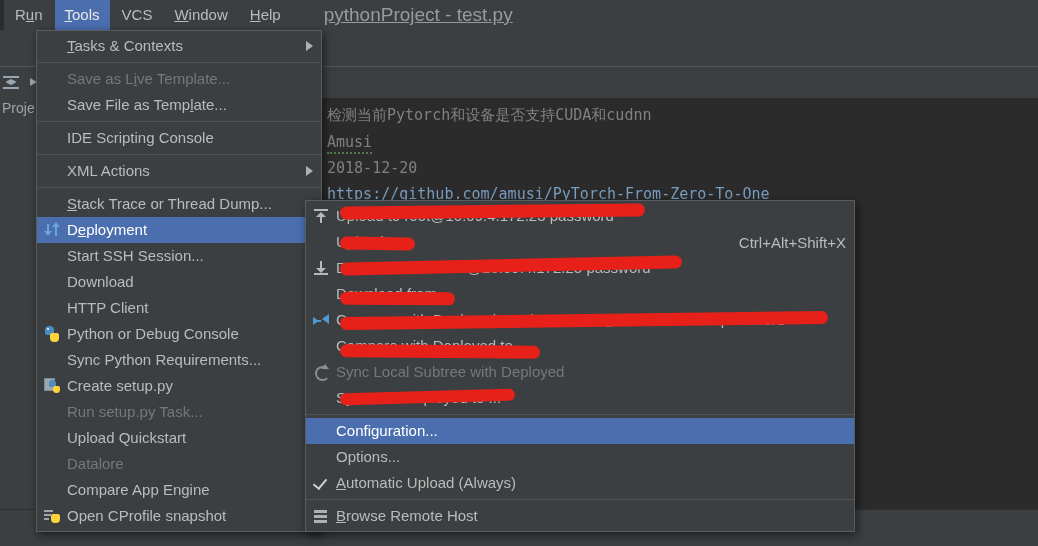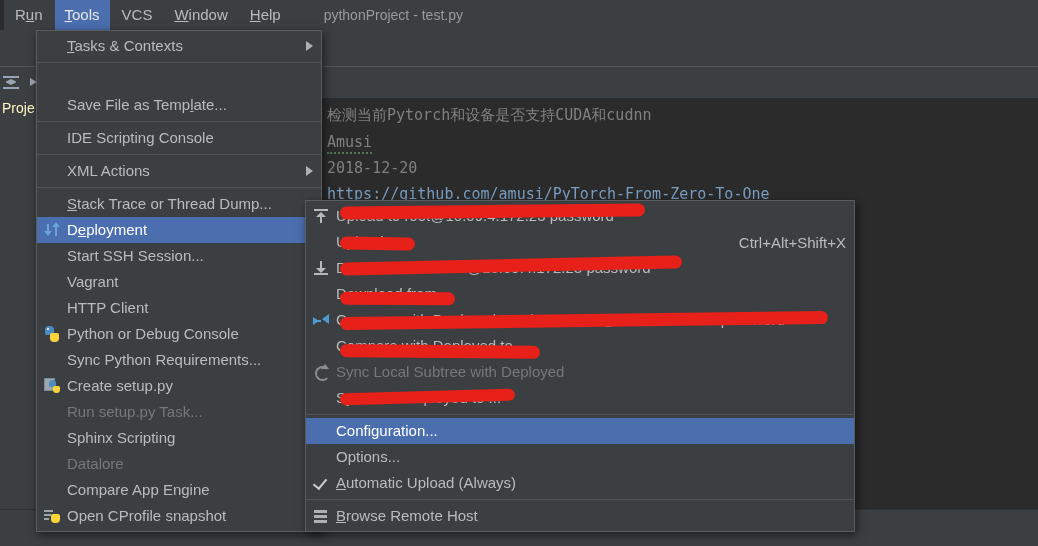--- a/index.html
+++ b/index.html
@@ -33,24 +33,25 @@
     margin: 0 1px;
     white-space: nowrap;
     line-height: 19px;
   }
   .mb-item.active {
     background: #4b6eaf;
     color: #e8e8e8;
   }
   .mb-item .mn { text-decoration: underline; }
   #project-title {
-    font-size: 14px;
+    font-size: 19px;
     color: #9a9a9a;
     margin-left: 32px;
     white-space: nowrap;
+    text-decoration: underline;
   }
 
   
   .toolbar-strip {
     position: absolute;
     background: #3c3f41;
     border-bottom: 1px solid #2f3133;
   }
   #toolbar-1 { left: 0; top: 30px; width: 1038px; height: 36px; }
   #toolbar-2 { left: 0; top: 66px; width: 1038px; height: 32px; border-top: 1px solid #515658; }
@@ -80,21 +81,21 @@
     position: absolute; left: 0px; top: 5px; width: 0; height: 0;
     border-top: 4px solid transparent; border-bottom: 4px solid transparent;
     border-left: 7px solid #a9b7c6;
   }
 
   
   #proj-tab {
     position: absolute;
     left: 2px; top: 100px;
     font-size: 14px;
-    color: #fef9c3;
+    color: #a3a3a3;
     z-index: 3;
   }
   #left-rail {
     position: absolute;
     left: 0; top: 98px;
     width: 36px; height: 412px;
     background: #3c3f41;
     border-right: 1px solid #2f3133;
     z-index: 1;
   }
@@ -354,20 +355,21 @@
 
     <div class="mi">
       <span class="icobox"></span>
       <span class="label"><span class="mn">T</span>asks &amp; Contexts</span>
       <span class="arrowR"></span>
     </div>
     <div class="sep"></div>
 
     <div class="mi disabled">
       <span class="icobox"></span>
+      <span class="label">Save as L<span class="mn">i</span>ve Template...</span>
     </div>
 
     <div class="mi">
       <span class="icobox"></span>
       <span class="label">Save File as Temp<span class="mn">l</span>ate...</span>
     </div>
     <div class="sep"></div>
 
     <div class="mi">
       <span class="icobox"></span>
@@ -400,21 +402,21 @@
       <span class="arrowR"></span>
     </div>
 
     <div class="mi">
       <span class="icobox"></span>
       <span class="label">Start SSH Session...</span>
     </div>
 
     <div class="mi">
       <span class="icobox"></span>
-      <span class="label">Vagrant</span>
+      <span class="label">Download</span>
       <span class="arrowR"></span>
     </div>
 
     <div class="mi">
       <span class="icobox"></span>
       <span class="label">HTTP Client</span>
       <span class="arrowR"></span>
     </div>
 
     <div class="mi">
@@ -444,21 +446,21 @@
       <span class="label">Create setup.py</span>
     </div>
 
     <div class="mi disabled">
       <span class="icobox"></span>
       <span class="label">Run setup.py Task...</span>
     </div>
 
     <div class="mi">
       <span class="icobox"></span>
-      <span class="label">Sphinx Scripting</span>
+      <span class="label">Upload Quickstart</span>
     </div>
 
     <div class="mi disabled">
       <span class="icobox"></span>
       <span class="label">Datalore</span>
       <span class="arrowR"></span>
     </div>
 
     <div class="mi">
       <span class="icobox"></span>

